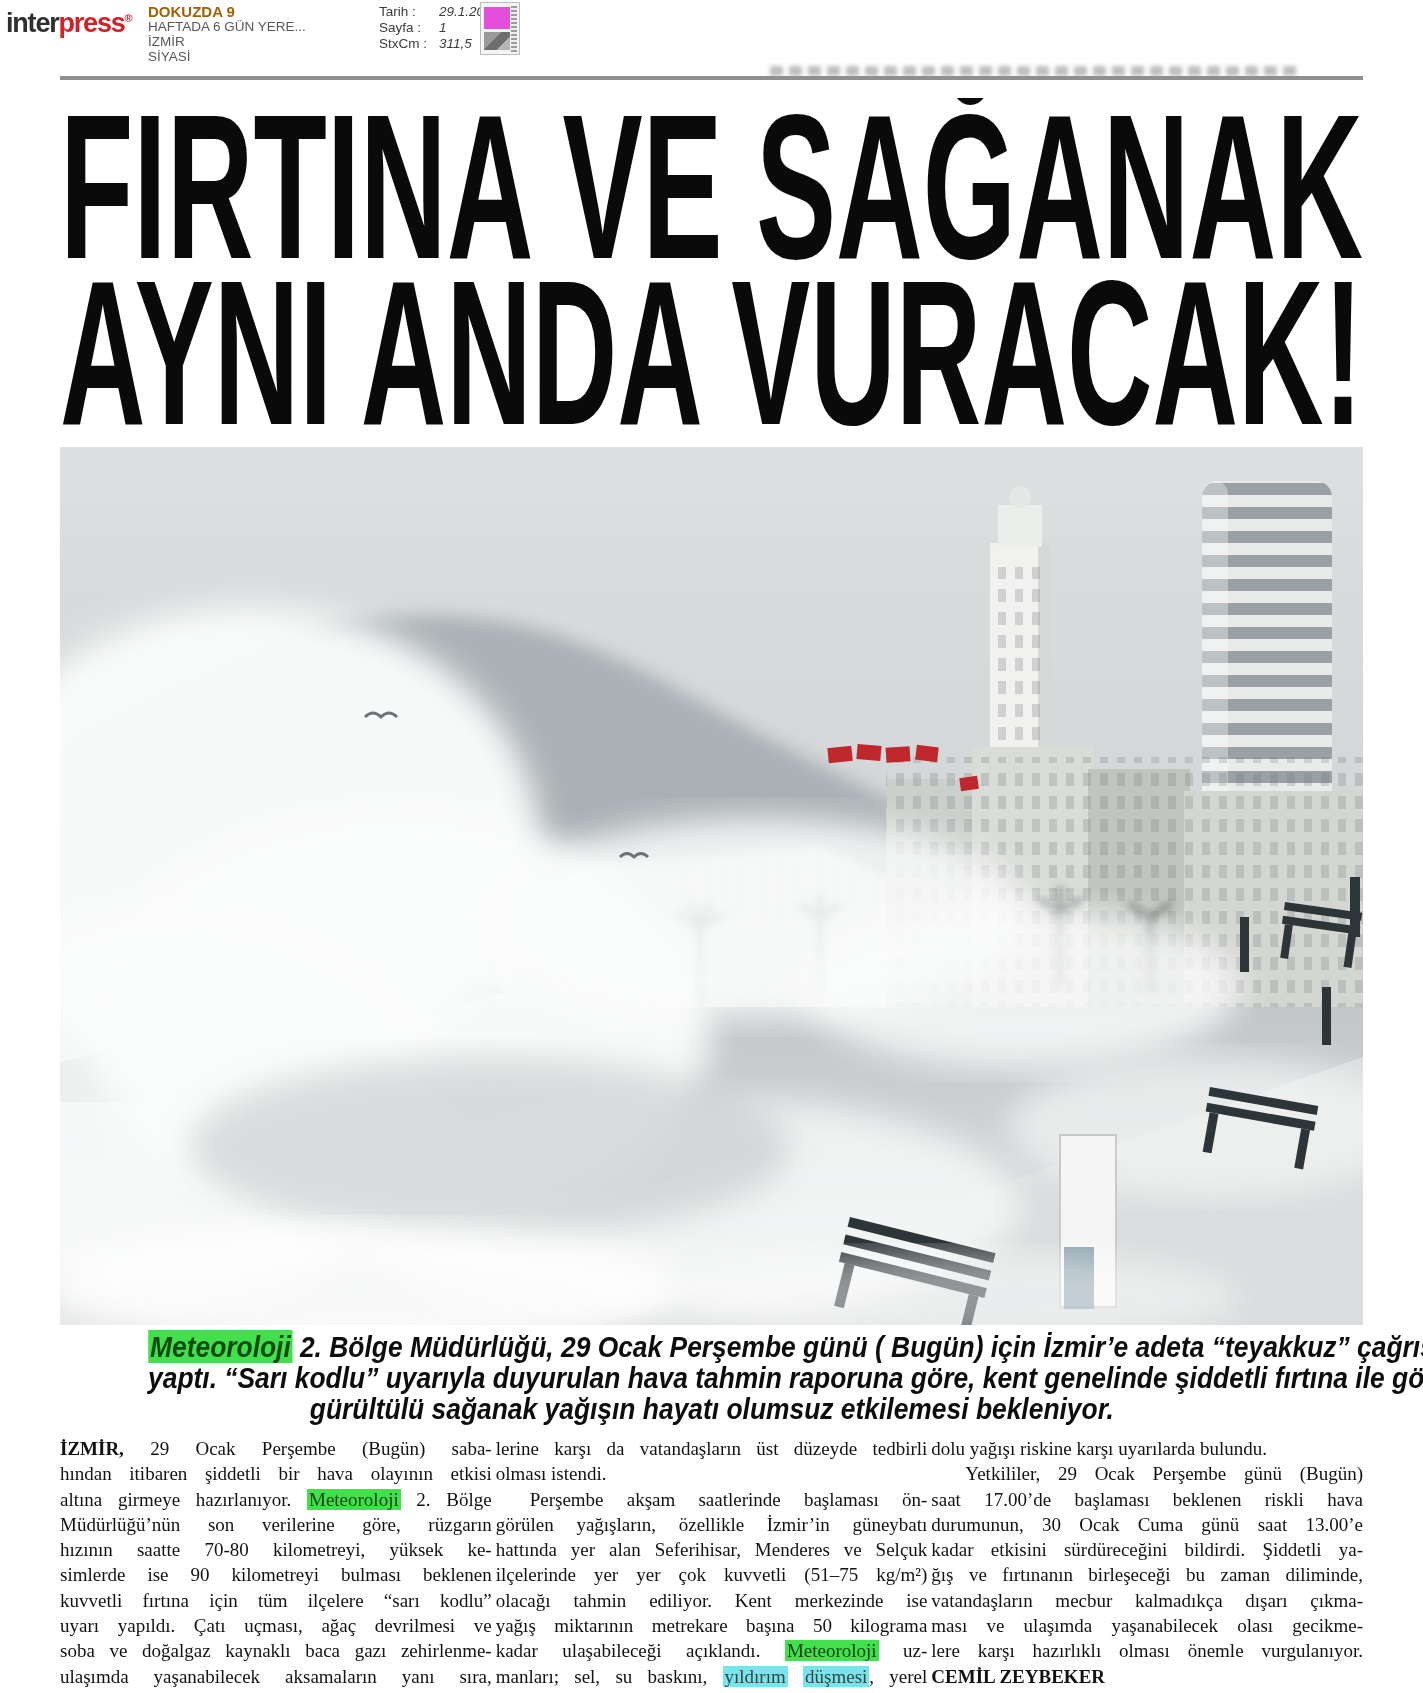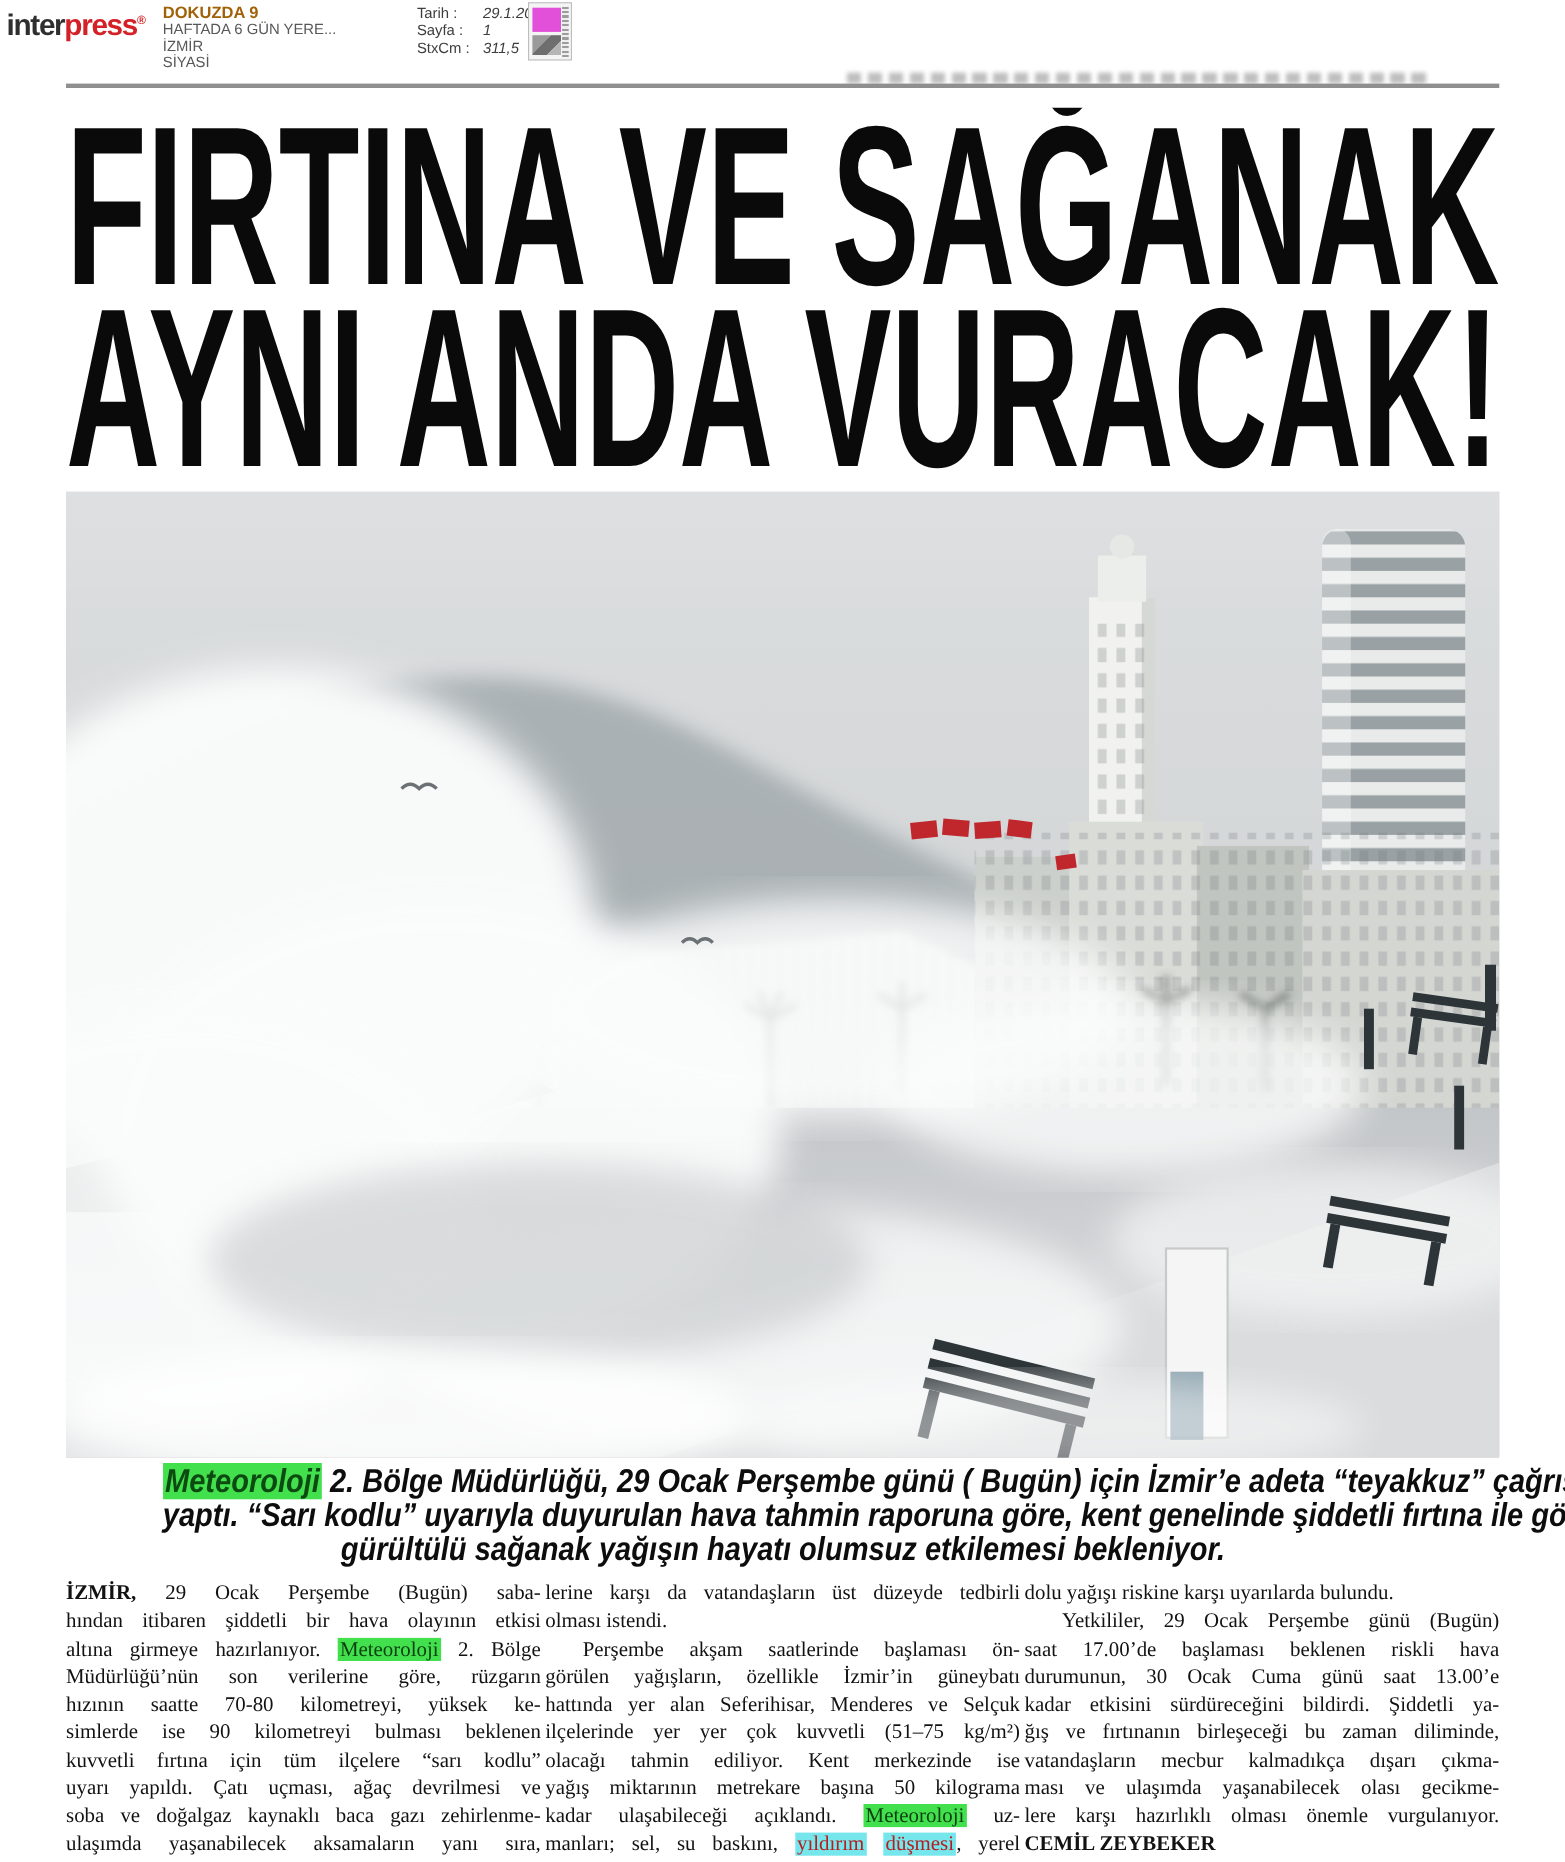--- a/index.html
+++ b/index.html
@@ -47,21 +47,21 @@
   .subhead .runs{display:inline-block;transform:scaleX(.88);transform-origin:center;}
 
   
   .body-cols{position:absolute;left:60px;top:1436px;width:1303px;display:flex;gap:4px;}
   .col{flex:1 1 0;font-family:"Liberation Serif",serif;font-size:19px;color:#121212;}
   .col .tline{line-height:25.3px;white-space:nowrap;text-align:justify;text-align-last:justify;overflow:hidden;}
   .col .tline.nj{text-align-last:left;}
   .col .tline.ind .runs{padding-left:34px;}
   .b{font-weight:bold;}
   .hl-green{background:#42e04c;color:#0a3f0f;padding:0 2px;}
-  .hl-cyan{background:#74e6ec;color:#b91c1c;padding:0 2px;}
+  .hl-cyan{background:#74e6ec;color:#404040;padding:0 2px;}
   .subhead .hl-green{color:#0d4a12;}
 </style>
 </head>
 <body>
 
 <div class="page">
 
   <div class="clip-header">
     <div class="logo">
       <span class="inter">inter</span><span class="press">press</span><span class="mark">®</span>

